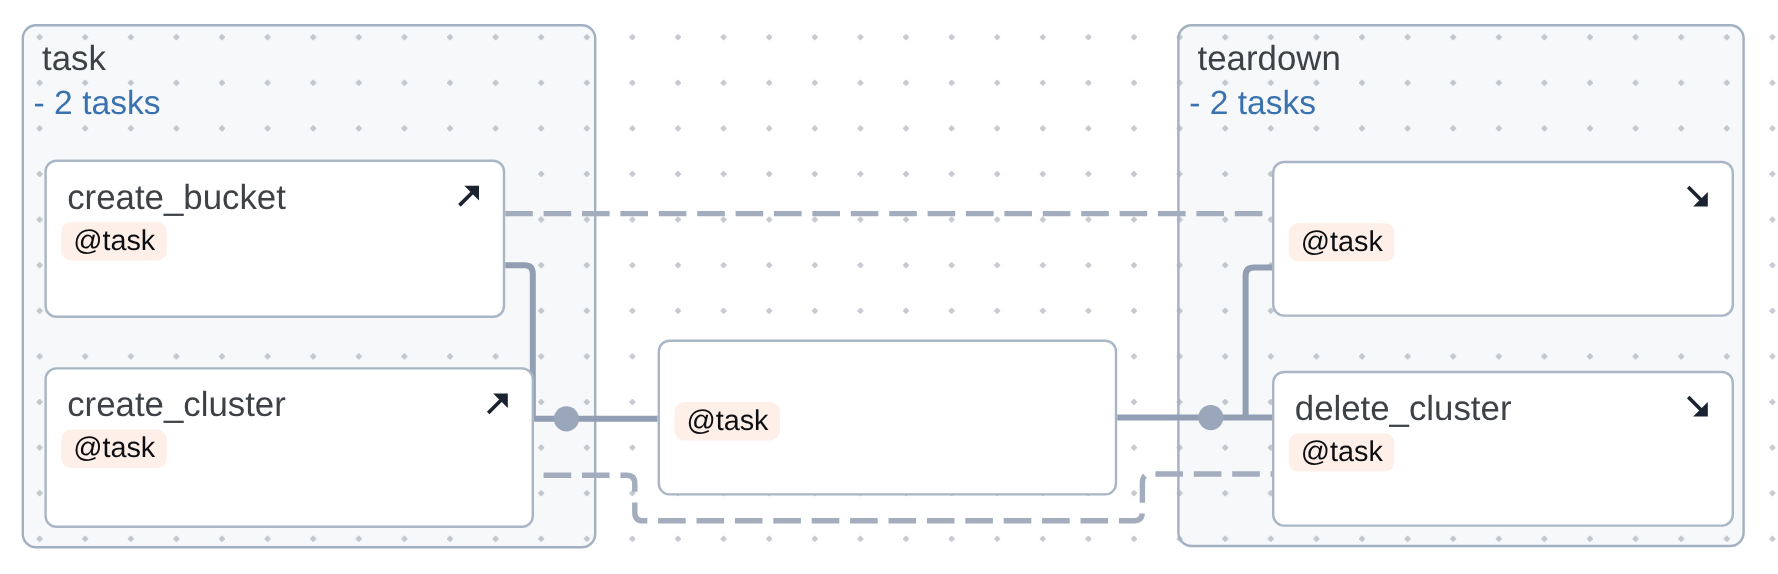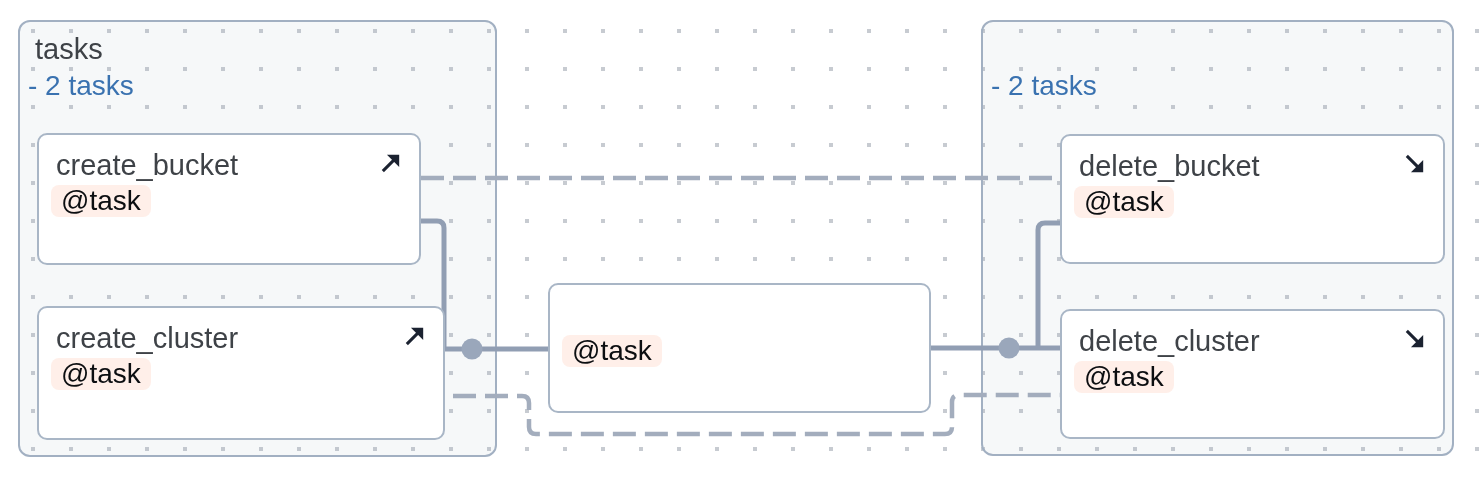--- a/index.html
+++ b/index.html
@@ -45,41 +45,42 @@
     position:absolute;left:17px;top:13px;
     font-size:29px;line-height:34px;color:#3e4247;
     white-space:nowrap;
     text-align:right;
   }
   .n-badge{
     position:absolute;left:12px;top:50px;
     display:inline-block;
     background:#ffefe9;
     color:#0c0e11;
-    font-size:28px;line-height:32px;
+    font-size:24px;line-height:32px;
     padding:0 10px;
     border-radius:8px;
     white-space:nowrap;
   }
   .n-arrow{
     position:absolute;right:14px;top:14px;
     width:28px;height:28px;
   }
 </style>
 </head>
 <body>
 
 <div class="canvas">
 
   <div class="group" style="left:18px;top:20px;width:479px;height:437px;">
-    <div class="g-title">tasks</div>
+    <div class="g-title">task</div>
     <div class="g-sub">- 2 tasks</div>
   </div>
 
   <div class="group" style="left:981px;top:20px;width:473px;height:436px;">
+    <div class="g-title">teardown</div>
     <div class="g-sub">- 2 tasks</div>
   </div>
 
   <svg class="edges" width="1482" height="478" viewBox="0 0 1482 478">
     <g fill="none" stroke-linejoin="round">
 
       <path d="M421 221 H437 Q444 221 444 228 V349" stroke-width="5" stroke="#919eb3"></path>
 
       <path d="M421 349 H548" stroke-width="5" stroke="#919eb3"></path>
 
@@ -111,21 +112,20 @@
       <path d="M5 19 L15.5 8.5" stroke="#1b2230" stroke-width="2.6" fill="none"></path>
       <path d="M8.5 5 H19 V15.5 Z" fill="#1b2230"></path>
     </svg>
   </div>
 
   <div class="node" style="left:548px;top:283px;width:383px;height:130px;">
     <div class="n-badge">@task</div>
   </div>
 
   <div class="node" style="left:1060px;top:134px;width:385px;height:130px;">
-    <div class="n-title">delete_bucket</div>
     <div class="n-badge">@task</div>
     <svg class="n-arrow" viewBox="0 0 24 24">
       <path d="M5 5 L15.5 15.5" stroke="#1b2230" stroke-width="2.6" fill="none"></path>
       <path d="M19 8.5 V19 H8.5 Z" fill="#1b2230"></path>
     </svg>
   </div>
 
   <div class="node" style="left:1060px;top:309px;width:385px;height:130px;text-decoration:underline;">
     <div class="n-title">delete_cluster</div>
     <div class="n-badge">@task</div>

